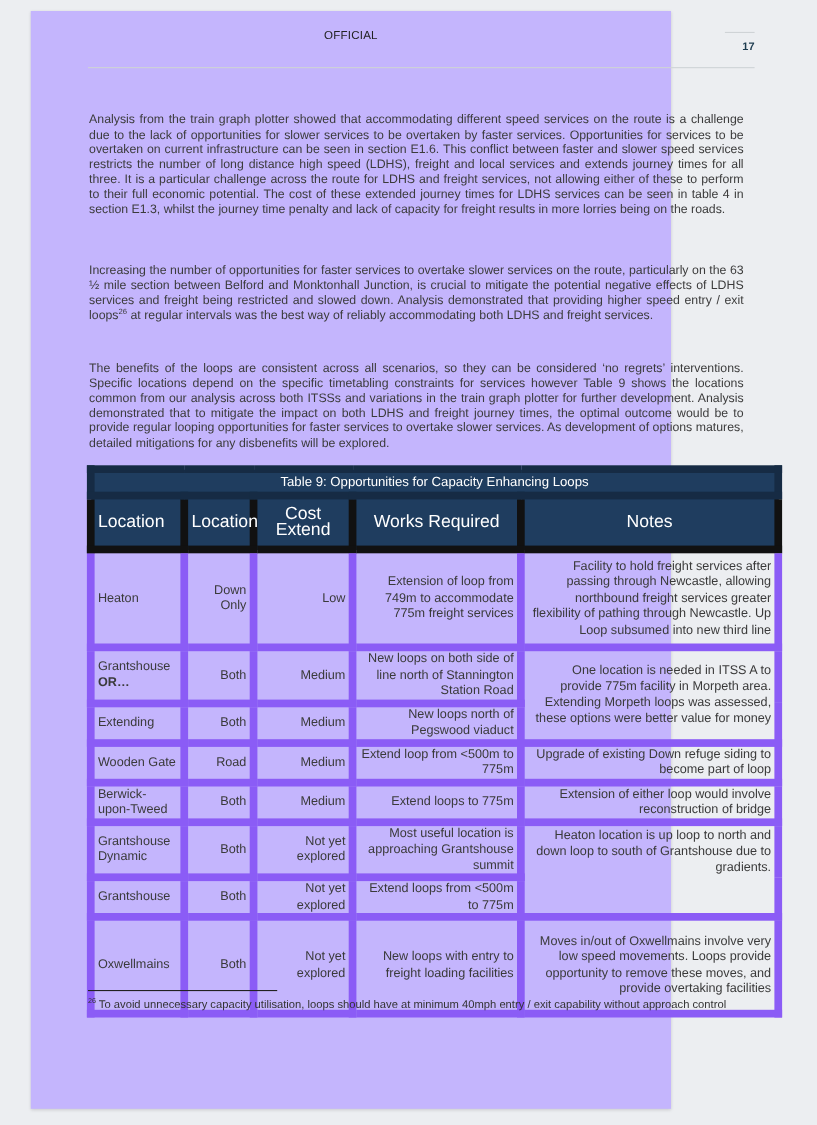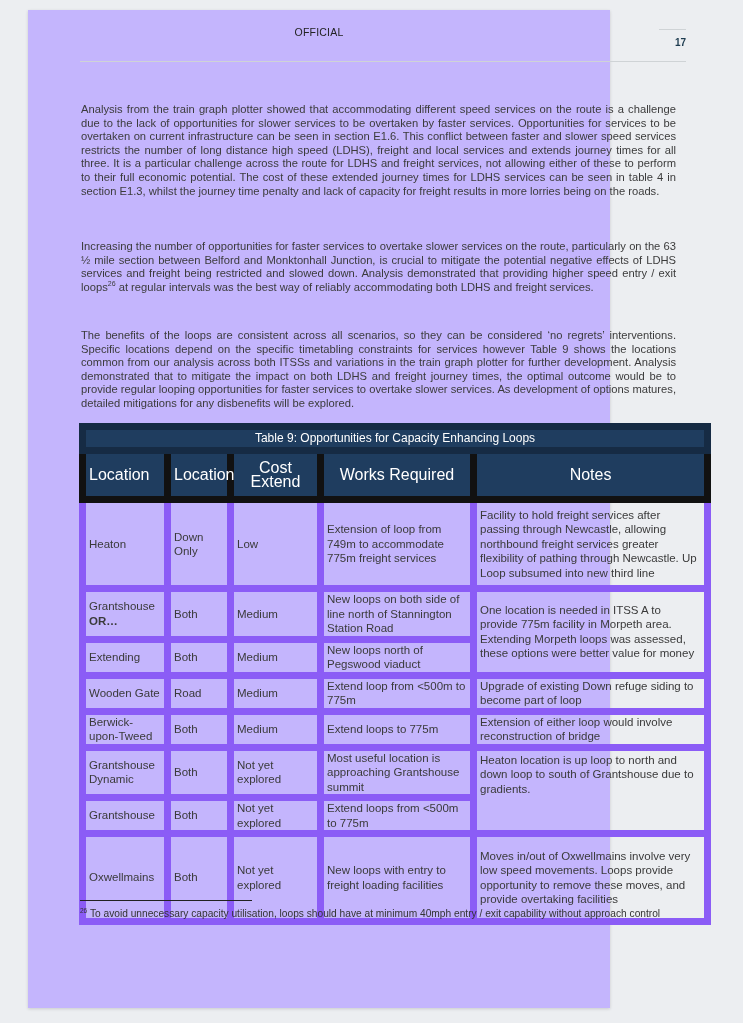--- a/index.html
+++ b/index.html
@@ -13,21 +13,21 @@
   .head-rule { position:absolute; left:52px; top:51px; width:606px; height:1px; background:#cfd3d6; }
   .h2 { position:absolute; left:52px; top:66px; font-size:14.5px; font-weight:bold; color:#1f4e66; }
   .h2 .num { display:inline-block; width:33px; }
   .para { position:absolute; left:53px; width:595px; font-size:11.2px; line-height:13.6px; text-align:justify; color:#3b3b3b; }
   .para sup { font-size:7px; line-height:0; }
   table.t9 { position:absolute; left:51px; top:413px; width:625px; border-collapse:collapse; table-layout:fixed; font-size:11.5px; color:#3a3a3a; }
   table.t9 td, table.t9 th { border:7px solid #8b5cf6; padding:0 3px; line-height:14.5px; vertical-align:middle; }
   table.t9 .caption-row th { background:#1f3d5f; color:#fff; font-weight:normal; height:17px; text-align:center; font-size:12px; border-color:#162b44; }
   table.t9 .hdr-row th { background:#1f3d5f; color:#fff; font-weight:normal; height:42px; font-size:16px; border-color:#111; }
   table.t9 .hdr-row th.loc { text-align:left; }
-  table.t9 td { text-align:left; }
+  table.t9 td { text-align:right; }
   table.t9 td.loc { text-align:left; }
   .bold { font-weight:bold; }
   .fn-rule { position:absolute; left:52px; top:890px; width:172px; height:1px; background:#222; }
   .footnote { position:absolute; left:52px; top:897px; width:596px; font-size:10.2px; line-height:13px; text-align:justify; color:#333; }
   .footnote sup { font-size:6.5px; line-height:0; }
 </style>
 </head>
 <body>
 
 <div class="page">

